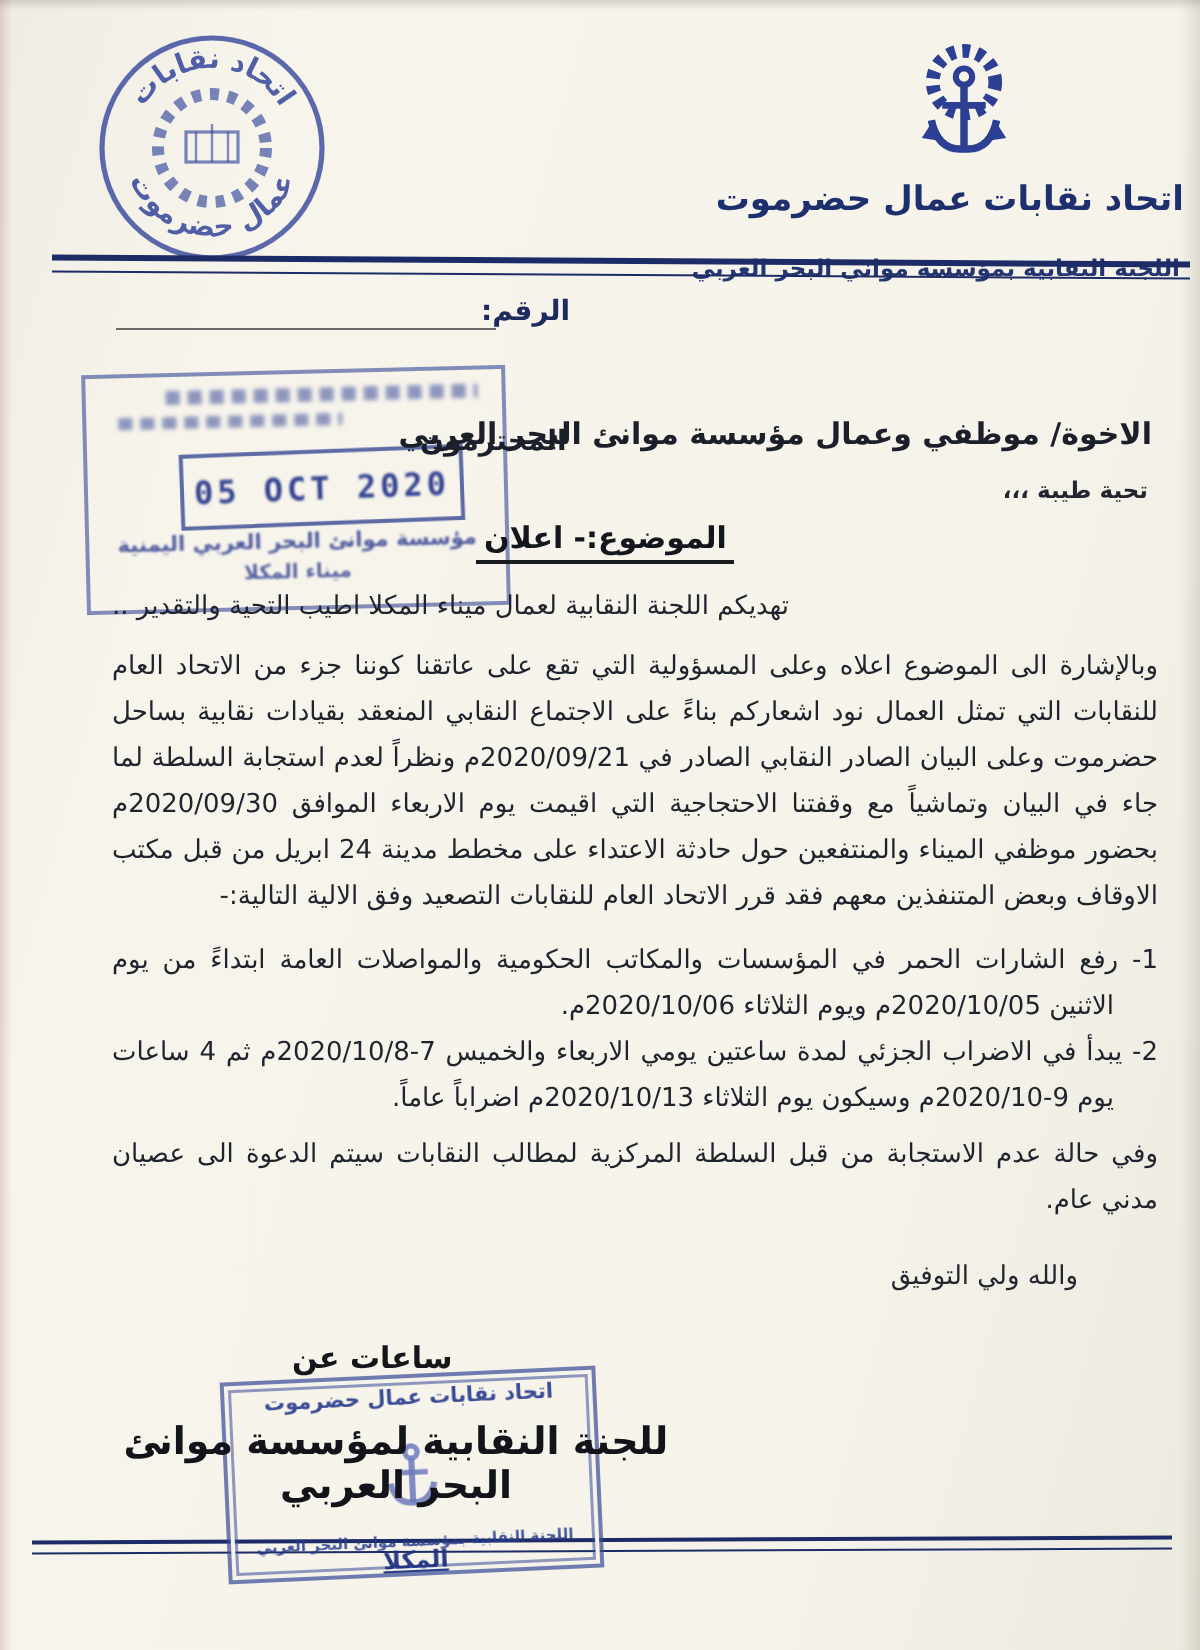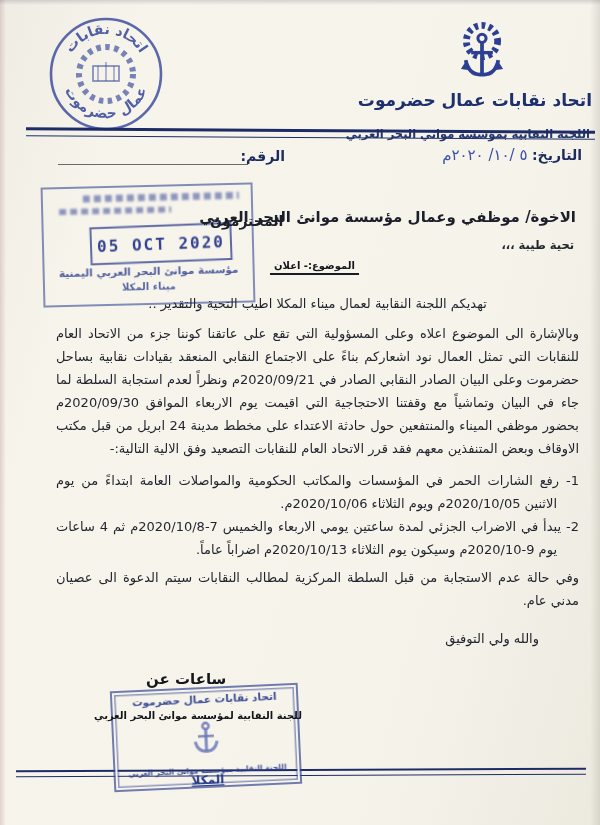--- a/index.html
+++ b/index.html
@@ -44,46 +44,46 @@
     color:#31418f;letter-spacing:2px;filter:blur(.4px);}
   .r-org{position:absolute;left:4px;right:4px;top:78px;text-align:center;font-size:10.5px;font-weight:bold;
     color:rgba(50,66,145,.85);direction:rtl;filter:blur(.55px);}
   .r-city{position:absolute;left:4px;right:4px;top:94px;text-align:center;font-size:10px;font-weight:bold;
     color:rgba(50,66,145,.8);direction:rtl;filter:blur(.6px);}
 
   
   .respected{position:absolute;left:210px;top:213px;font-size:14px;font-weight:bold;color:#1b1f2a;direction:rtl;z-index:3;}
   .addressee{position:absolute;right:24px;top:208px;font-size:15px;font-weight:bold;color:#1b1f2a;direction:rtl;}
   .greeting{position:absolute;right:26px;top:238px;font-size:11.5px;font-weight:bold;color:#23262e;direction:rtl;}
-  .subject{position:absolute;left:238px;top:260px;font-size:10px;font-weight:bold;color:#14161d;
-    border-bottom:2px solid #1a1c22;padding:0 4px 2px;direction:rtl;margin-left:32px;}
+  .subject{position:absolute;left:238px;top:260px;font-size:15px;font-weight:bold;color:#14161d;
+    border-bottom:2px solid #1a1c22;padding:0 4px 2px;direction:rtl;}
 
   
   .body-text{position:absolute;left:56px;right:21px;top:292px;direction:rtl;
     font-size:13px;line-height:23px;color:#1f232c;}
-  .opening{text-align:center;margin:0 0 7px;}
+  .opening{text-align:left;margin:0 0 7px;}
   .para1{text-align:justify;margin:0 0 9px;}
   .list-item{text-align:justify;padding-right:22px;text-indent:-22px;margin:0;}
   .para2{text-align:justify;margin:5px 0 0;}
   .closing{text-align:right;margin:15px 40px 0 80px;font-size:13px;color:#23262e;}
 
   
   .issued-by{position:absolute;left:146px;top:670px;font-size:15px;font-weight:bold;color:#14161c;direction:rtl;z-index:4;}
   .sig-stamp{position:absolute;left:112px;top:687px;width:184px;height:97px;transform:rotate(-2.6deg);
     border:2px solid rgba(54,72,150,.7);box-shadow:inset 0 0 0 2px rgba(246,243,235,1),inset 0 0 0 3.5px rgba(54,72,150,.55);
     filter:blur(.25px);z-index:2;}
   .stamp-org{position:absolute;left:0;right:0;top:4px;text-align:center;font-size:10.5px;font-weight:bold;
     color:rgba(38,58,140,.9);direction:rtl;}
   .stamp-anchor{position:absolute;left:50%;top:22px;transform:translateX(-50%);opacity:.8;}
   .stamp-committee{position:absolute;left:2px;right:2px;bottom:11px;text-align:center;font-size:7.5px;font-weight:bold;
     color:rgba(38,58,140,.85);direction:rtl;filter:blur(.35px);}
   .stamp-city{position:absolute;left:0;right:0;bottom:-1px;text-align:center;font-size:12px;font-weight:bold;
     color:rgba(30,48,130,.95);text-decoration:underline;direction:rtl;}
   .committee-line{position:absolute;left:48px;top:710px;width:300px;text-align:center;
-    font-size:10px;font-weight:bold;color:#121419;direction:rtl;z-index:5;}
+    font-size:19px;font-weight:bold;color:#121419;direction:rtl;z-index:5;}
 
   
   .rule-bottom{position:absolute;left:16px;right:14px;top:769px;height:4px;
     border-top:2.5px solid #1d2c66;border-bottom:1.5px solid #1d2c66;transform:rotate(-.25deg);}
   .footer-contact{position:absolute;left:0;right:0;top:782px;text-align:center;
     font-size:13px;font-weight:bold;color:#1c2a64;direction:rtl;letter-spacing:.5px;}
 </style>
 </head>
 <body>
 
@@ -118,24 +118,20 @@
     <line x1="50" y1="35" x2="50" y2="82" stroke="#2c3f93" stroke-width="5.5"></line>
     <line x1="34" y1="50" x2="66" y2="50" stroke="#2c3f93" stroke-width="5"></line>
     <path d="M26 61 Q31 84 50 82 Q69 84 74 61" fill="none" stroke="#2c3f93" stroke-width="5.5"></path>
     <path d="M26 63 l-7 11 l13 2 z" fill="#2c3f93"></path>
     <path d="M74 63 l7 11 l-13 2 z" fill="#2c3f93"></path>
   </svg>
   <div class="org-name">اتحاد نقابات عمال حضرموت</div>
   <div class="org-sub">اللجنة النقابية بمؤسسة مواني البحر العربي</div>
   <div class="rule"></div>
 
-  <div class="date-line">
-    <span class="date-label">التاريخ:</span>
-    <span class="date-value">٥ /١٠/ ٢٠٢٠م</span>
-  </div>
   <div class="num-label">الرقم:</div>
   <div class="num-blank"></div>
 
   <div class="rstamp">
     <div class="squiggle sq1"></div>
     <div class="squiggle sq2"></div>
     <div class="rdate-box">
       <span class="rdate-text">05 OCT 2020</span>
     </div>
     <div class="r-org">مؤسسة موانئ البحر العربي اليمنية</div>

